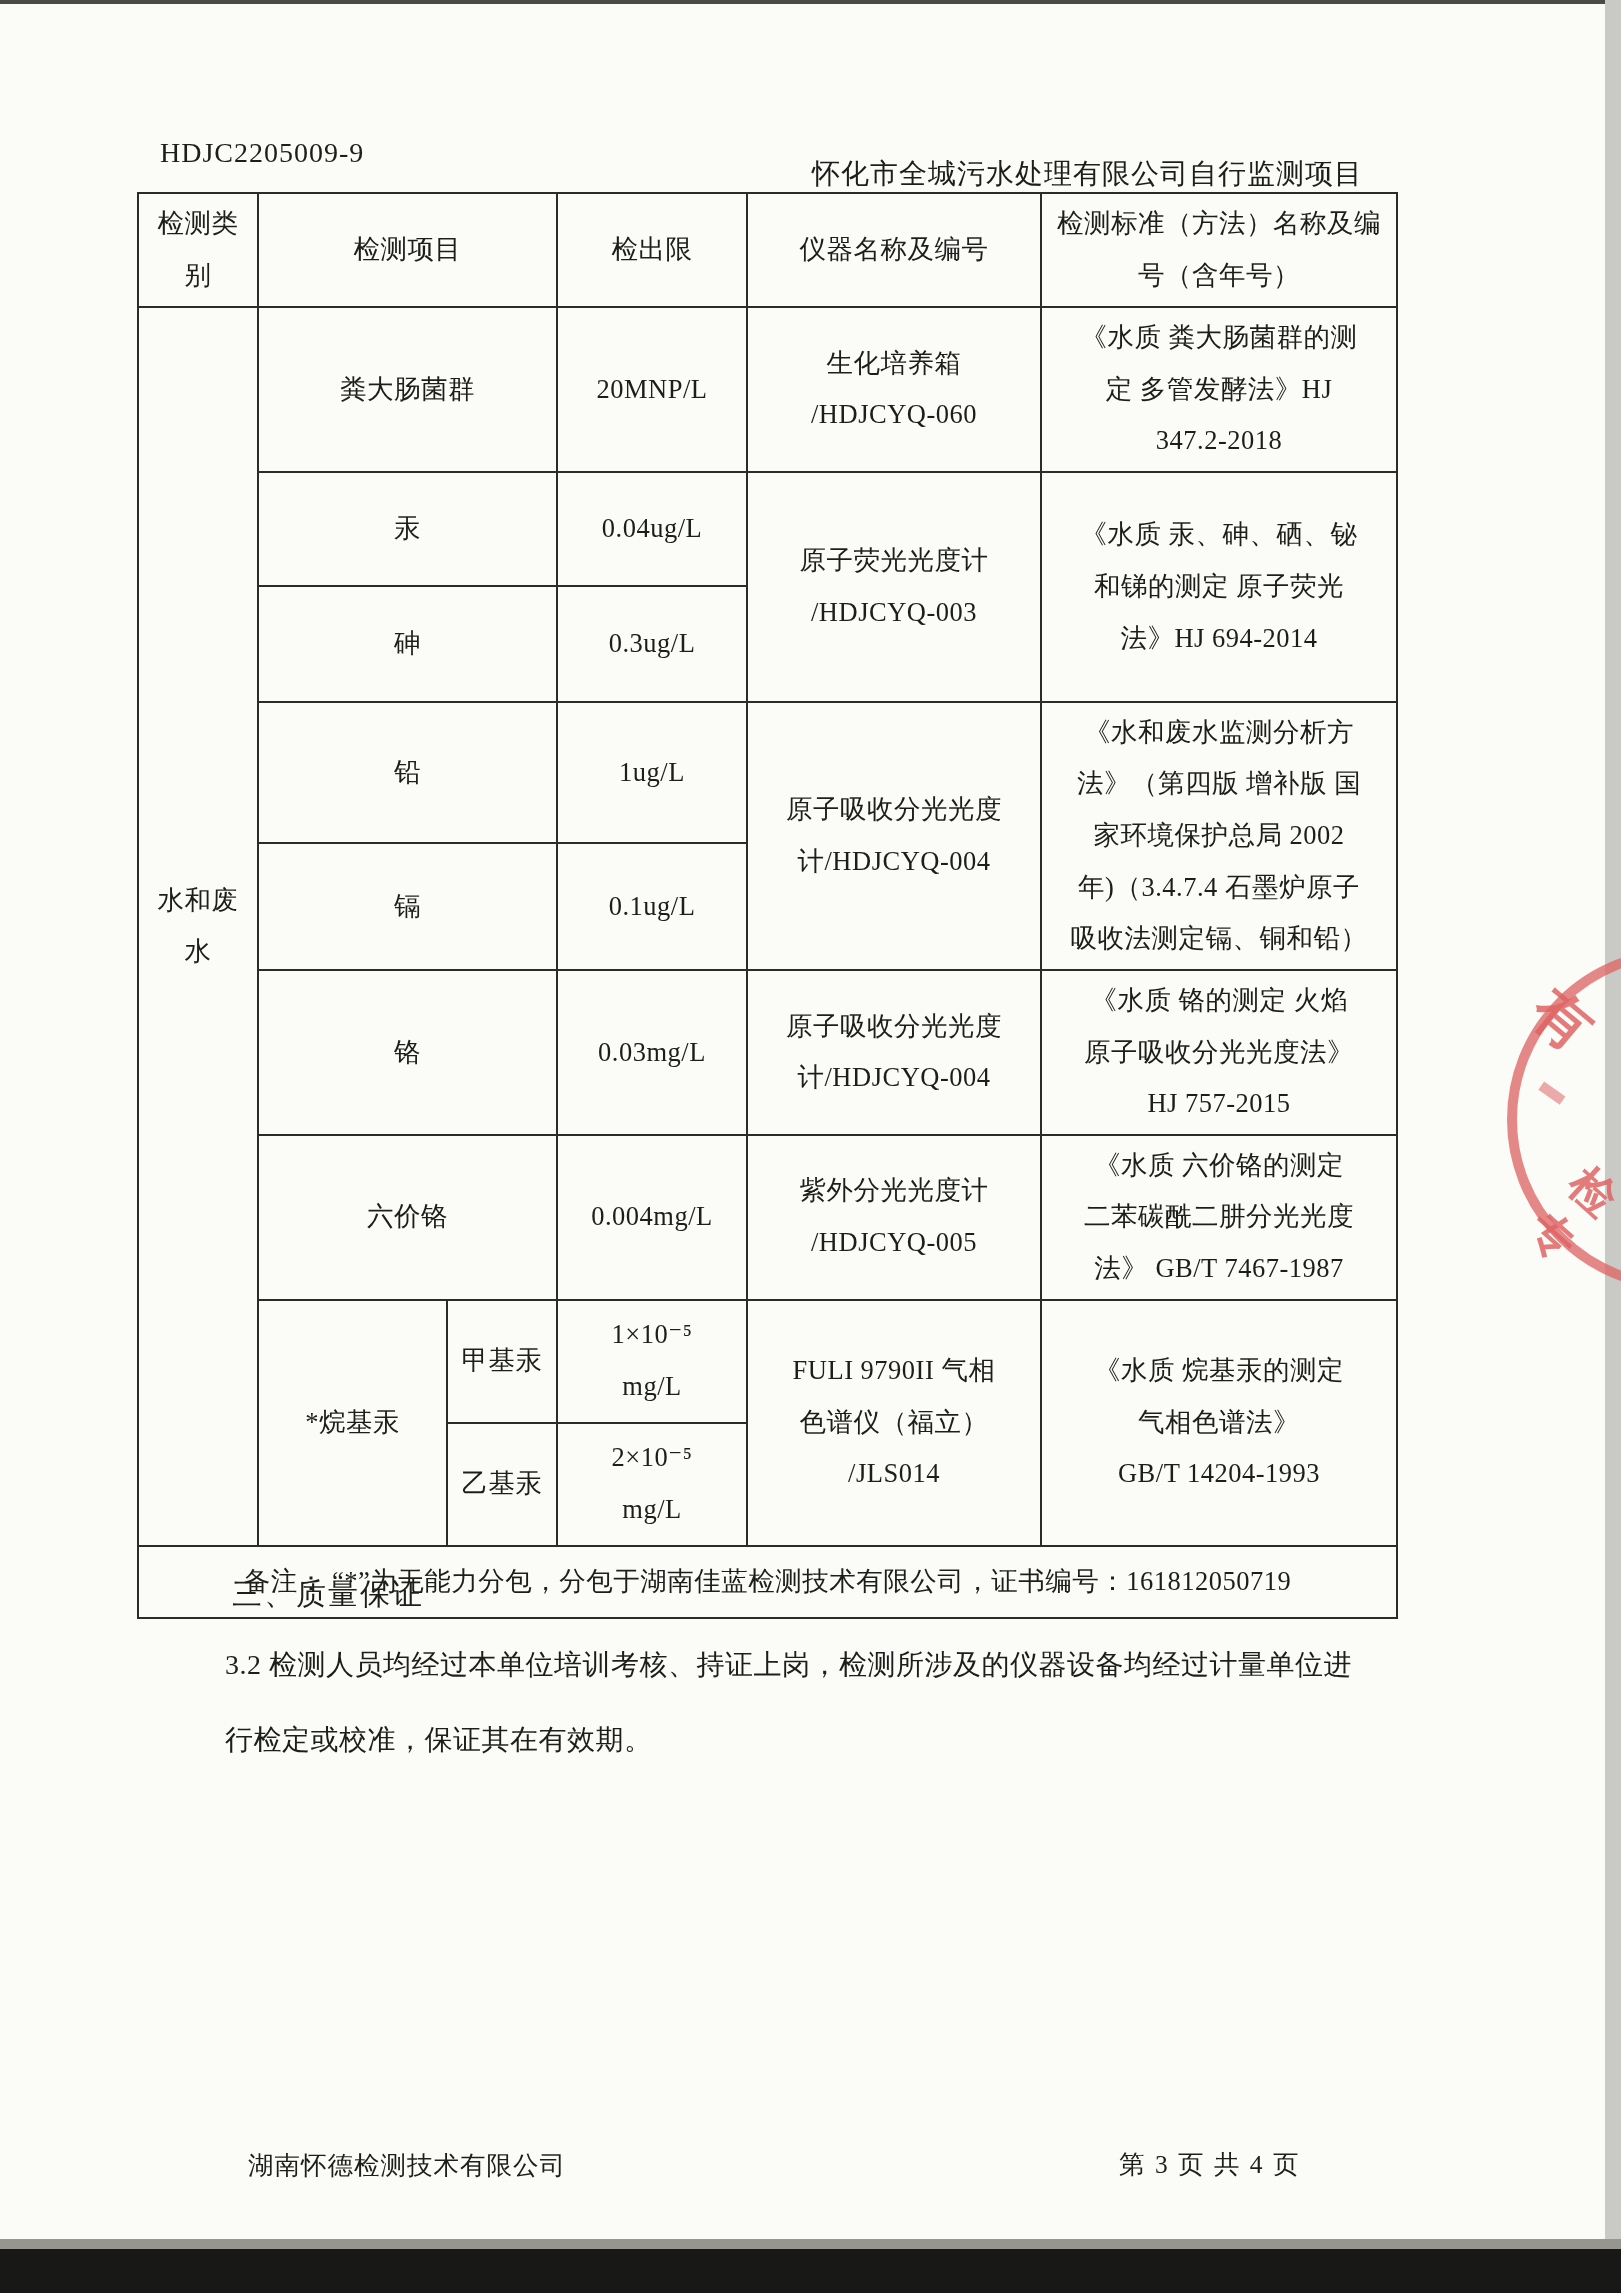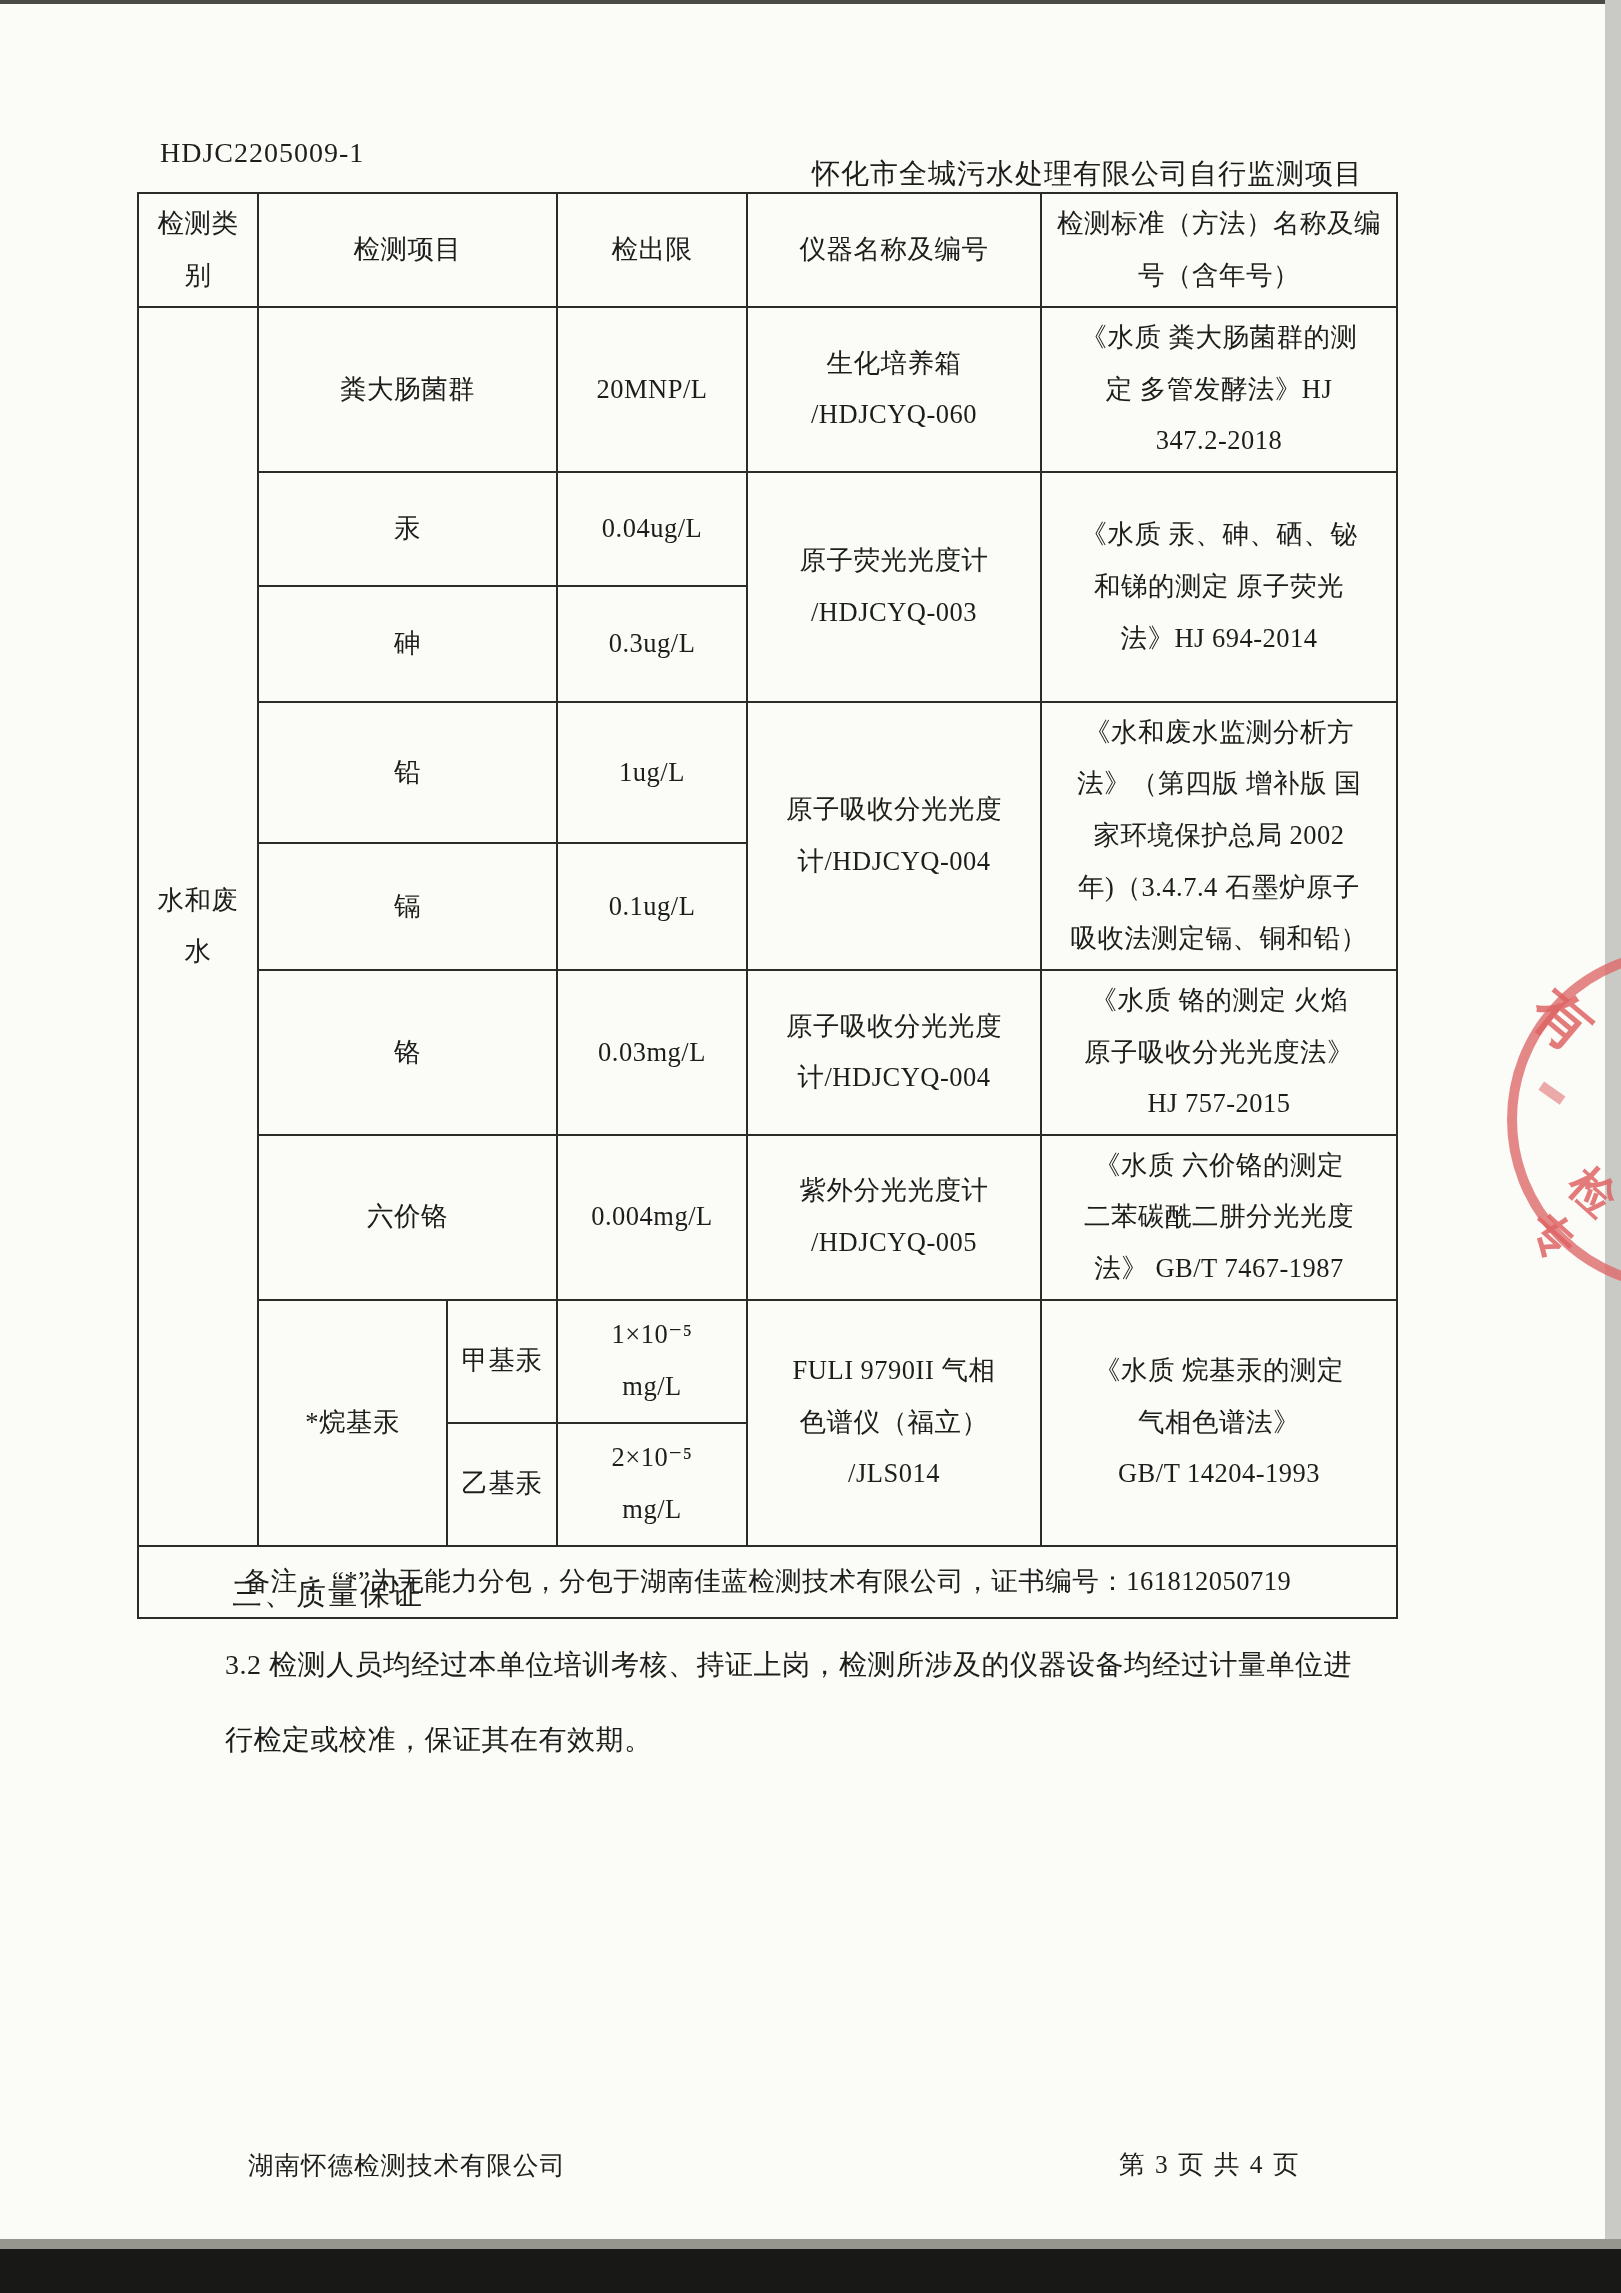--- a/index.html
+++ b/index.html
@@ -63,21 +63,21 @@
   .stamp .dot{position:absolute;left:69px;top:167px;width:25.5px;height:9.8px;background:rgba(222,103,103,0.55);transform:rotate(35deg);}
 </style>
 </head>
 <body>
 
 <div class="edge-top"></div>
 <div class="edge-right"></div>
 <div class="edge-bot-gray"></div>
 <div class="edge-bot-black"></div>
 
-<div class="hdr-num">HDJC2205009-1</div>
+<div class="hdr-num">HDJC2205009-9</div>
 <div class="hdr-title">怀化市全城污水处理有限公司自行监测项目</div>
 
 <table class="main">
   <colgroup>
     <col style="width:120px">
       <col style="width:189px">
       <col style="width:110px">
     <col style="width:190px">
       <col style="width:294px">
       <col style="width:356px">

